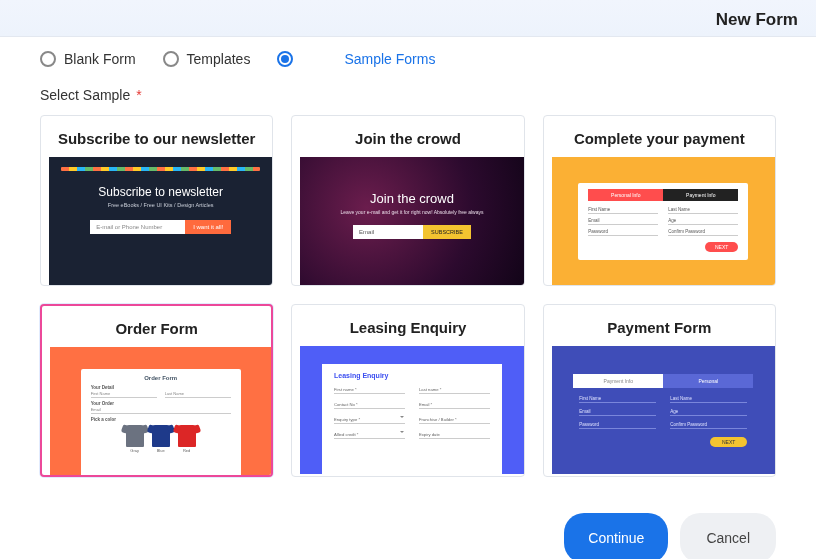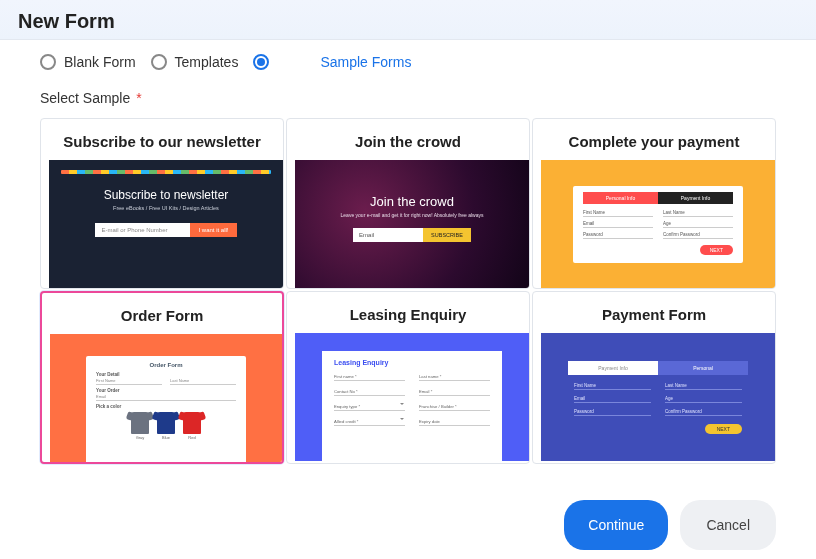--- a/index.html
+++ b/index.html
@@ -8,30 +8,31 @@
     background: #fff;
     color: #333;
     width: 816px;
   }
   .header {
     background: linear-gradient(180deg, #f1f5fd 0%, #edf3fc 100%);
     padding: 10px 18px 6px;
     border-bottom: 1px solid #e3e8f0;
   }
   .header h1 {
-    font-size: 20px;
+    font-size: 17px;
     font-weight: 700;
     color: #222;
+    text-align: right;
   }
   .content {
     padding: 14px 40px 20px;
   }
   .radio-row {
     display: flex;
-    gap: 15px;
+    gap: 27px;
     align-items: center;
     margin-bottom: 20px;
   }
   .radio-item {
     display: flex;
     align-items: center;
     gap: 8px;
     cursor: pointer;
     font-size: 14px;
     color: #333;
@@ -52,21 +53,21 @@
   .radio-item.selected .radio-label { color: #1a73e8; font-weight: 500; margin-left: 43px; }
   .section-label {
     font-size: 14px;
     color: #333;
     margin-bottom: 12px;
   }
   .section-label .req { color: #e53935; margin-left: 2px; }
   .grid {
     display: grid;
     grid-template-columns: repeat(3, 1fr);
-    gap: 2px;
+    gap: 18px;
   }
   .card {
     border: 1px solid #e0e4ea;
     border-radius: 4px;
     overflow: hidden;
     cursor: pointer;
     background: #fff;
   }
   .card.sel {
     border: 2px solid #ec4899;

